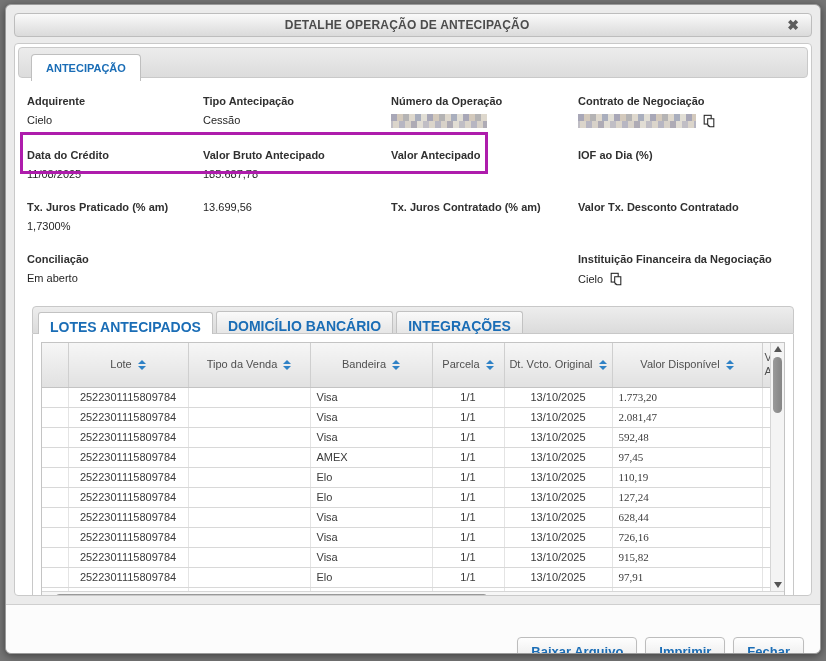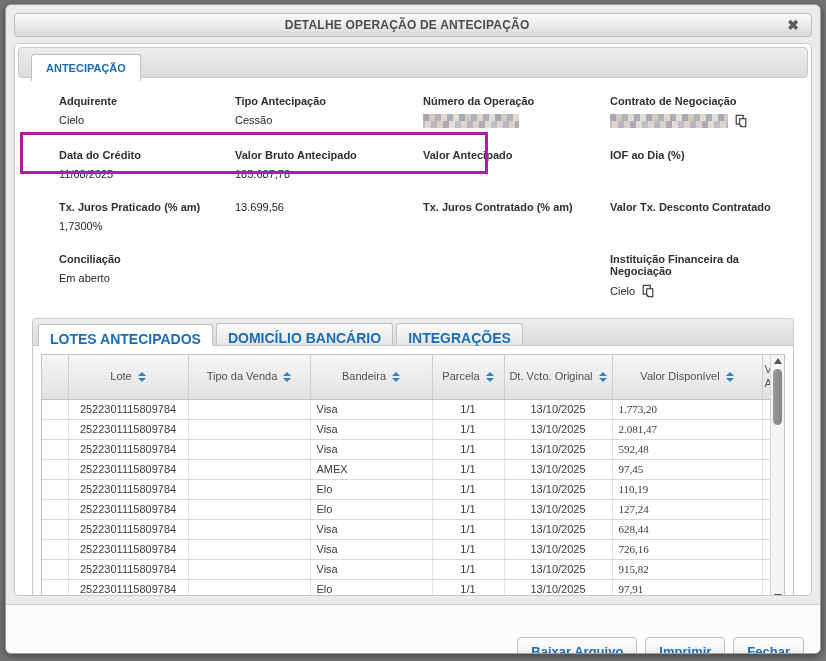--- a/index.html
+++ b/index.html
@@ -65,21 +65,21 @@
     cursor:pointer;
   }
 
   
   .fields{
     position:relative;
     padding:8px 0 0;
     display:grid;
     grid-template-columns:176px 188px 187px 1fr;
   }
-  .field{ padding:9px 2px 12px 0; min-height:46px;margin-left:32px; }
+  .field{ padding:9px 2px 12px 0; min-height:46px; }
   .field .lbl{ font-size:11px; font-weight:bold; color:#303030; margin-bottom:7px; }
   .field .val{ font-size:11px; color:#1f1f1f; display:flex; align-items:center; gap:6px; }
   .c1{grid-column:1} .c2{grid-column:2} .c3{grid-column:3} .c4{grid-column:4}
   .hl-box{
     position:absolute; left:-7px; top:54px; width:468px; height:42px;
     border:3px solid var(--purple); pointer-events:none;
   }
   .mosaic{
     display:inline-block; height:14px; width:96px;
     background-image:

